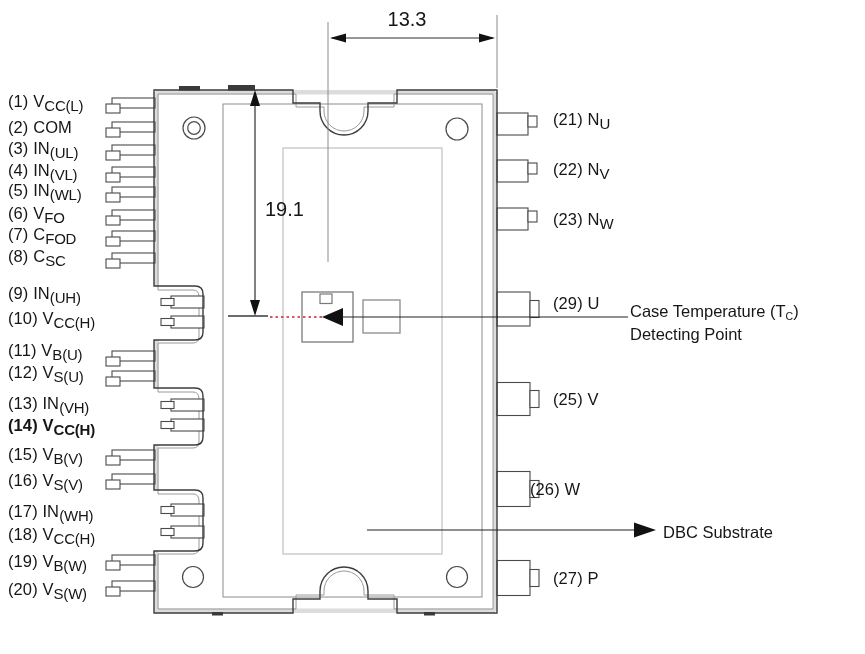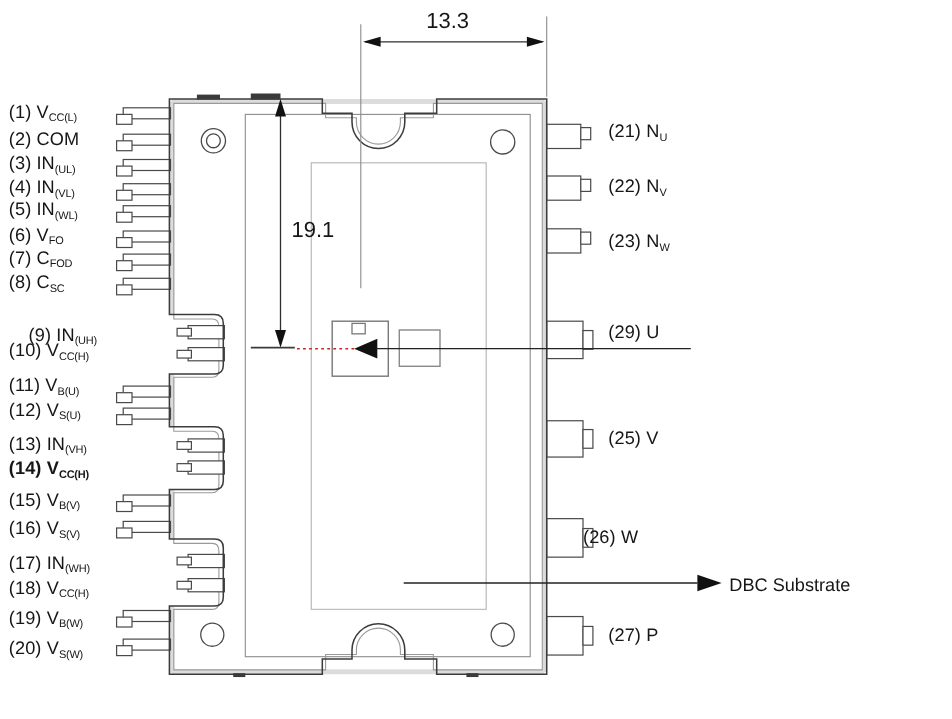--- a/index.html
+++ b/index.html
@@ -1,21 +1,21 @@
 <!DOCTYPE html>
 <html><head>
 <meta charset="utf-8">
 <style>
   html,body{margin:0;padding:0;background:#ffffff;}
   #page{position:relative;width:865px;height:654px;background:#fff;overflow:hidden;
         font-family:"Liberation Sans",sans-serif;color:#161616;}
   #drawing{position:absolute;left:0;top:0;}
   .lbl{position:absolute;font-size:16.5px;white-space:nowrap;transform:translateY(-50%);
        letter-spacing:0.1px;}
-  .lbl sub{font-size:10px;vertical-align:-0.32em;letter-spacing:-0.2px;}
+  .lbl sub{font-size:15px;vertical-align:-0.32em;letter-spacing:-0.2px;}
   .dim{position:absolute;font-size:20px;line-height:26px;}
   #dim-width{left:372px;top:6px;width:70px;text-align:center;}
   #dim-height{left:265px;top:196px;}
   .ann{position:absolute;font-size:16.5px;line-height:1.32;white-space:nowrap;}
   .ann sub{font-size:10.5px;vertical-align:-0.32em;}
   #ann-case-temp{left:630px;top:301px;}
   #ann-dbc{left:663px;top:522px;}
   .pin{fill:#ffffff;stroke:#4a4a4a;stroke-width:1.1;}
   .thin{stroke:#8a8a8a;stroke-width:1;fill:none;}
   .edge{stroke:#3c3c3c;stroke-width:1.4;fill:none;}
@@ -156,21 +156,21 @@
 
   <div id="labels">
       <div class="lbl" style="left: 8px; top: 103px;"><span>(1)</span>&nbsp;<span>V</span><sub>CC(L)</sub></div>
       <div class="lbl" style="left: 8px; top: 127px;"><span>(2)</span>&nbsp;<span>COM</span></div>
       <div class="lbl" style="left: 8px; top: 150px;"><span>(3)</span>&nbsp;<span>IN</span><sub>(UL)</sub></div>
       <div class="lbl" style="left: 8px; top: 172px;"><span>(4)</span>&nbsp;<span>IN</span><sub>(VL)</sub></div>
       <div class="lbl" style="left: 8px; top: 192px;"><span>(5)</span>&nbsp;<span>IN</span><sub>(WL)</sub></div>
       <div class="lbl" style="left: 8px; top: 215px;"><span>(6)</span>&nbsp;<span>V</span><sub>FO</sub></div>
       <div class="lbl" style="left: 8px; top: 236px;"><span>(7)</span>&nbsp;<span>C</span><sub>FOD</sub></div>
       <div class="lbl" style="left: 8px; top: 258px;"><span>(8)</span>&nbsp;<span>C</span><sub>SC</sub></div>
-      <div class="lbl" style="left: 26px; top: 295px; margin-top: 11px;"><span>(9)</span>&nbsp;<span>IN</span><sub>(UH)</sub></div>
+      <div class="lbl" style="left: 8px; top: 295px;"><span>(9)</span>&nbsp;<span>IN</span><sub>(UH)</sub></div>
       <div class="lbl" style="left: 8px; top: 320px;"><span>(10)</span>&nbsp;<span>V</span><sub>CC(H)</sub></div>
       <div class="lbl" style="left: 8px; top: 352px;"><span>(11)</span>&nbsp;<span>V</span><sub>B(U)</sub></div>
       <div class="lbl" style="left: 8px; top: 374px;"><span>(12)</span>&nbsp;<span>V</span><sub>S(U)</sub></div>
       <div class="lbl" style="left: 8px; top: 405px;"><span>(13)</span>&nbsp;<span>IN</span><sub>(VH)</sub></div>
       <div class="lbl" style="left: 8px; top: 427px; font-weight: bold;"><span>(14)</span>&nbsp;<span>V</span><sub>CC(H)</sub></div>
       <div class="lbl" style="left: 8px; top: 456px;"><span>(15)</span>&nbsp;<span>V</span><sub>B(V)</sub></div>
       <div class="lbl" style="left: 8px; top: 482px;"><span>(16)</span>&nbsp;<span>V</span><sub>S(V)</sub></div>
       <div class="lbl" style="left: 8px; top: 513px;"><span>(17)</span>&nbsp;<span>IN</span><sub>(WH)</sub></div>
       <div class="lbl" style="left: 8px; top: 536px;"><span>(18)</span>&nbsp;<span>V</span><sub>CC(H)</sub></div>
       <div class="lbl" style="left: 8px; top: 563px;"><span>(19)</span>&nbsp;<span>V</span><sub>B(W)</sub></div>
@@ -180,14 +180,18 @@
       <div class="lbl" style="left: 553px; top: 221px;"><span>(23)</span>&nbsp;<span>N</span><sub>W</sub></div>
       <div class="lbl" style="left: 553px; top: 303px;"><span>(29)</span>&nbsp;<span>U</span></div>
       <div class="lbl" style="left: 553px; top: 399px;"><span>(25)</span>&nbsp;<span>V</span></div>
       <div class="lbl" style="left: 530px; top: 489px;"><span>(26)</span>&nbsp;<span>W</span></div>
       <div class="lbl" style="left: 553px; top: 578px;"><span>(27)</span>&nbsp;<span>P</span></div>
     </div>
 
   <div class="dim" id="dim-width">13.3</div>
   <div class="dim" id="dim-height">19.1</div>
 
+  <div class="ann" id="ann-case-temp">
+    <span><span>Case Temperature (T</span><sub>C</sub><span>)</span></span><br>
+    <span>Detecting Point</span>
+  </div>
   <div class="ann" id="ann-dbc">DBC Substrate</div>
 </div>
 
 </body></html>

